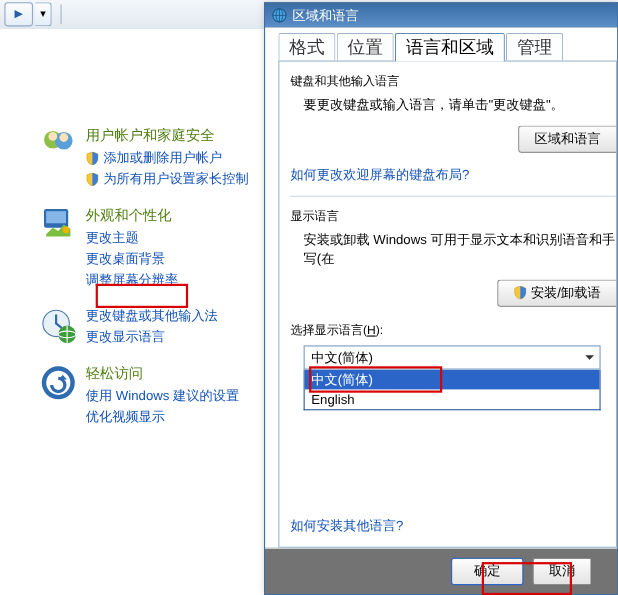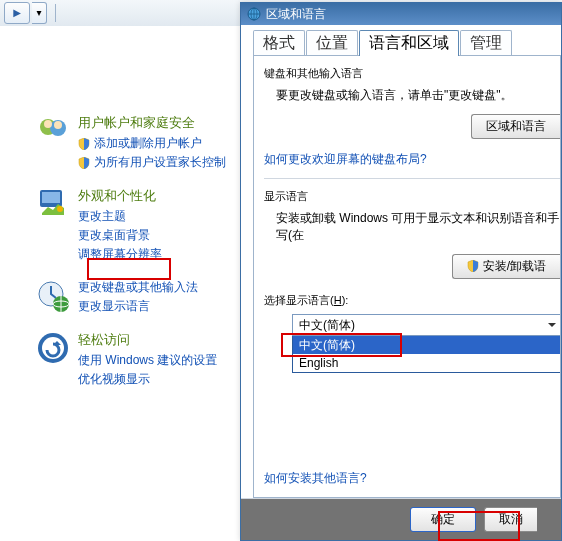--- a/index.html
+++ b/index.html
@@ -31,21 +31,21 @@
   .tabs{display:flex;align-items:flex-end;height:22px;}
   .tab{border:1px solid #9fb4cc;border-bottom:none;background:#fdfeff;padding:2px 9px;font-size:16px;margin-right:1px;border-radius:2px 2px 0 0;position:relative;top:1px;color:#333;cursor:pointer;}
   .tab.active{background:#fff;border-color:#5c88b3;color:#000;font-weight:normal;z-index:2;}
   .tabpage{border:1px solid #9fb4cc;flex:1;background:#fff;padding:10px 0 10px 10px;overflow:hidden;position:relative;}
   .grouplbl{font-size:11px;margin-bottom:6px;}
   .note{font-size:12px;margin:0 0 10px 12px;}
   .winbtn{border:1px solid #8a8a8a;border-radius:3px;background:linear-gradient(#fdfdfd,#e3e3e3);padding:3px 14px;font-size:12px;cursor:pointer;}
   .alignright{display:flex;justify-content:flex-end;margin-right:0;}
   .link{color:#1251b5;cursor:pointer;}
   .hr{border:none;border-top:1px solid #d0d7e0;margin:10px 0 10px 0;}
-  .dropdown{position:relative;margin-left:28px;width:270px;}
+  .dropdown{position:relative;margin-left:12px;width:270px;}
   .ddvalue{border:1px solid #7b9ac0;height:20px;line-height:20px;padding:0 18px 0 6px;background:#fff;font-size:12px;position:relative;}
   .ddvalue:after{content:"";position:absolute;right:5px;top:8px;border:4px solid transparent;border-top-color:#333;}
   .ddlist{border:1px solid #2a5a9c;border-top:none;background:#fff;}
   .dditem{height:18px;line-height:18px;padding:0 6px;font-size:12px;cursor:pointer;}
   .dditem.sel{background:#2b65c8;color:#fff;}
   .redbox2{position:absolute;border:2px solid #d80000;left:281px;top:333px;width:117px;height:20px;}
   .dlgfooter{border-top:1px solid #d0d7e0;padding:8px 24px;display:flex;justify-content:flex-end;gap:8px;}
   .okbtn{border:1px solid #2b65c8;}
   .redbox3{position:absolute;border:2px solid #d80000;left:438px;top:511px;width:78px;height:26px;}
   svg{display:block;}

